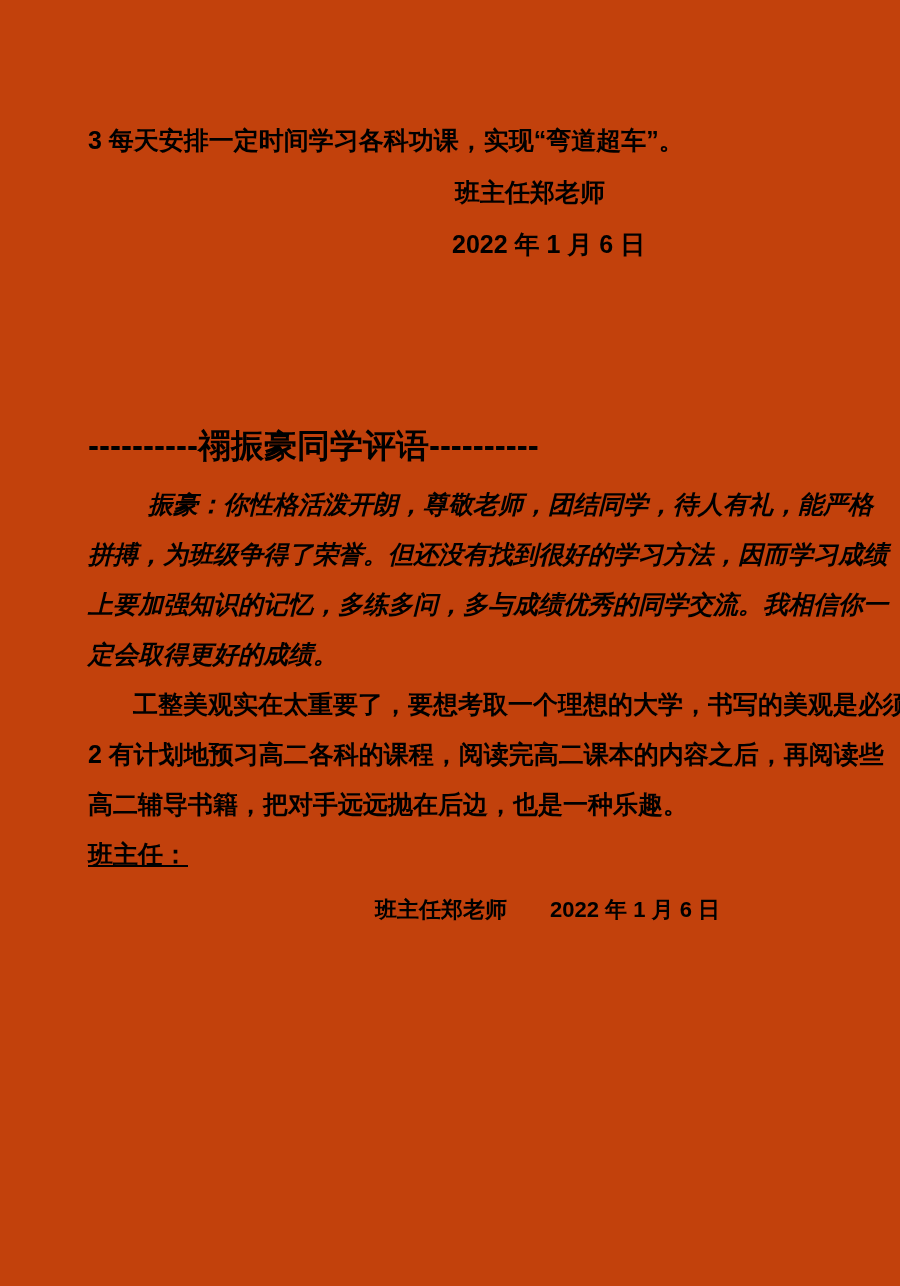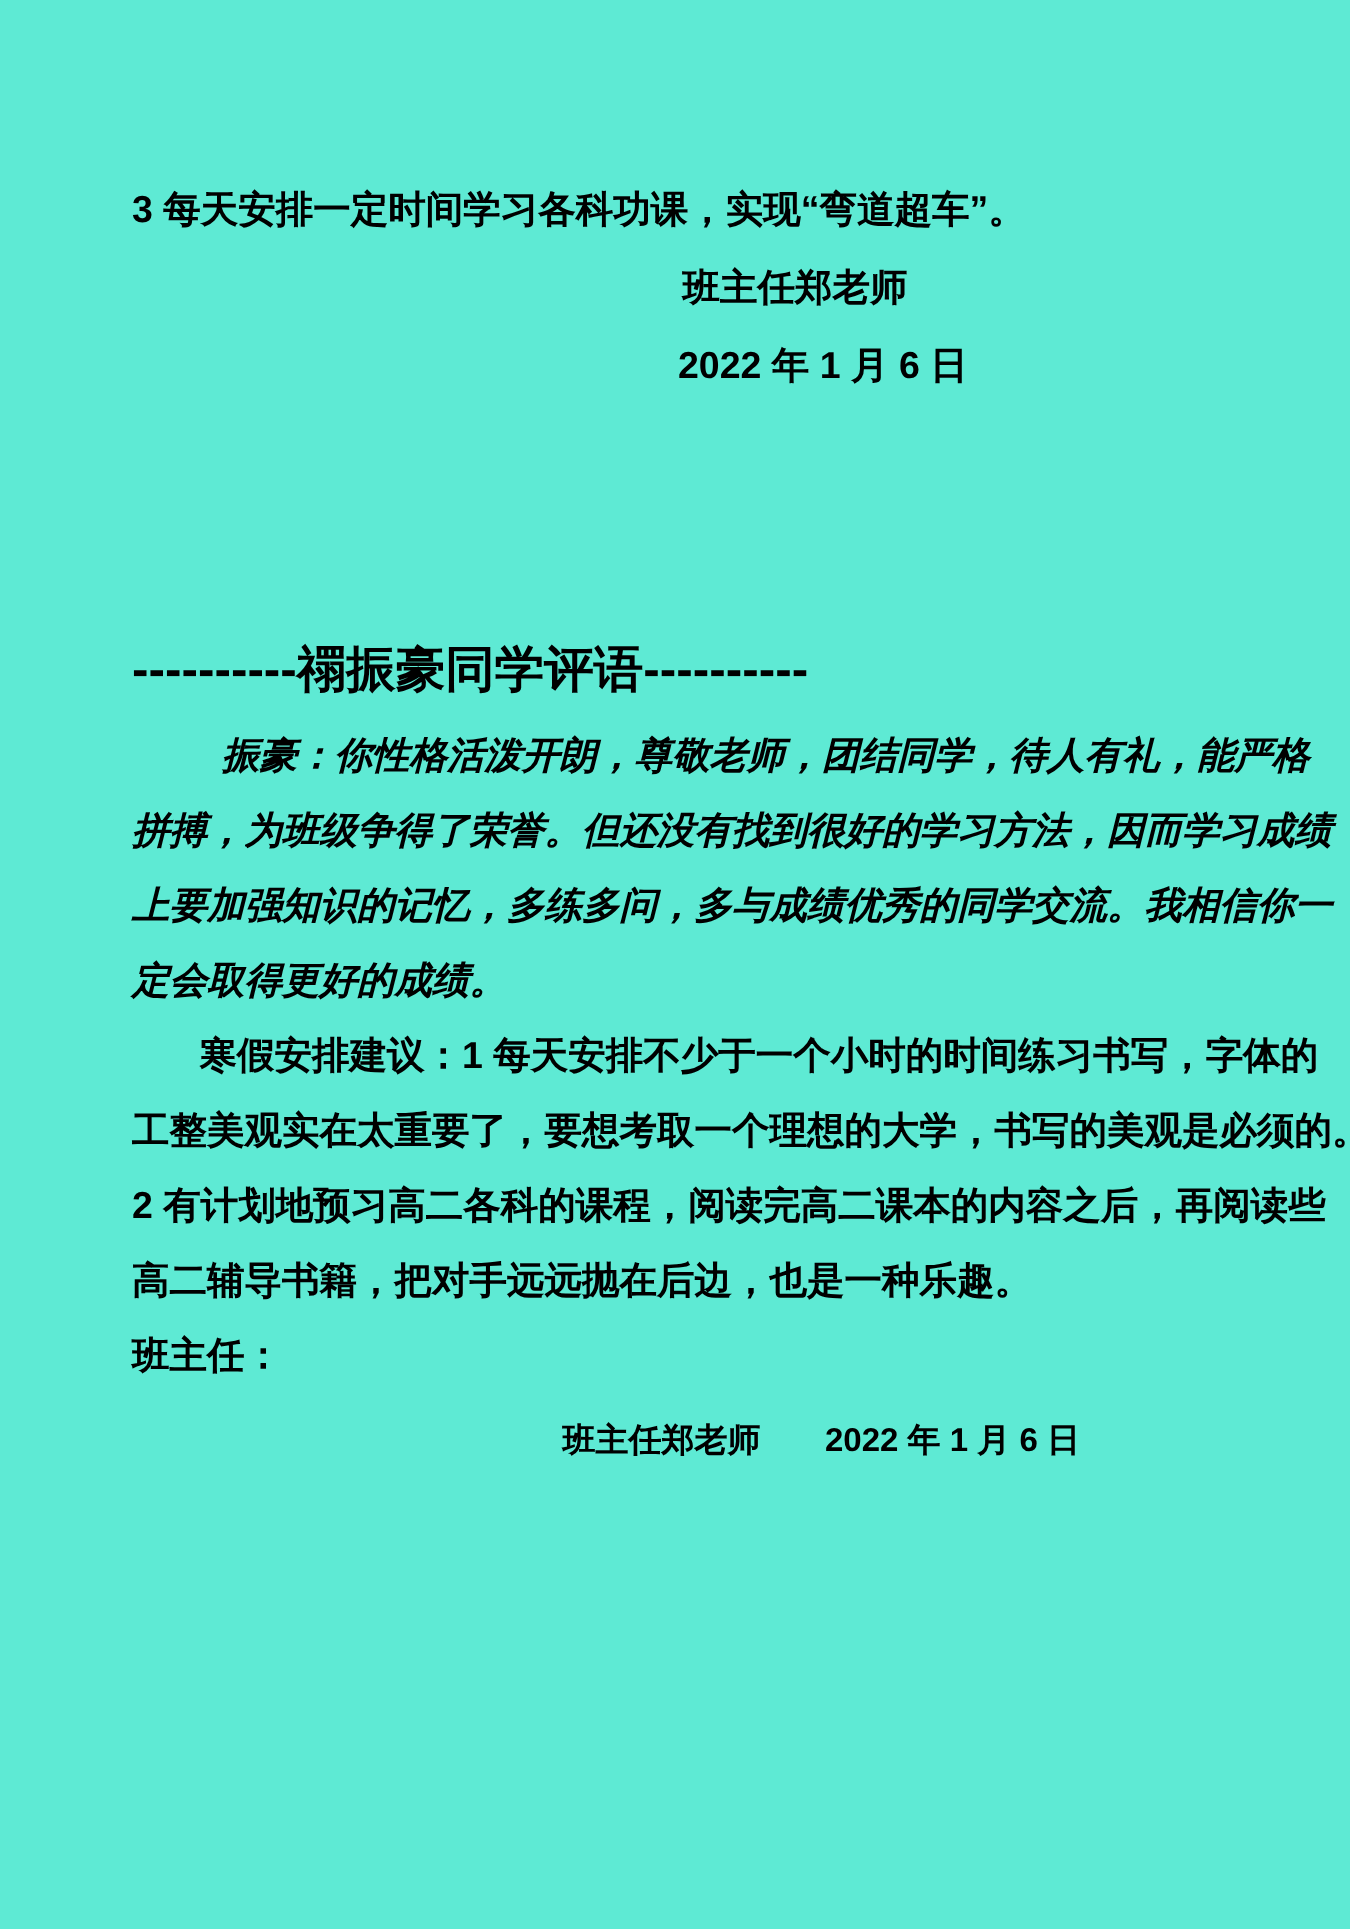--- a/index.html
+++ b/index.html
@@ -4,21 +4,21 @@
 <style>
   * { margin: 0; padding: 0; box-sizing: border-box; }
   html, body {
     background: #ffffff;
     font-family: "Liberation Sans", "DejaVu Sans", sans-serif;
   }
   .page {
     position: relative;
     width: 900px;
     height: 1286px;
-    background: #5eead4;
+    background: #c2410c;
     color: #000000;
     font-weight: bold;
     padding: 114px 70px 0 88px;
     overflow: hidden;
   }
   .top-line {
     font-size: 25px;
     line-height: 52px;
     white-space: nowrap;
   }
@@ -34,20 +34,21 @@
     font-size: 25px;
     line-height: 50px;
     white-space: nowrap;
   }
   .para.comment { margin-top: 7px; font-style: italic; }
   .para.comment .text-line:first-child { text-indent: 60px; }
   .para.holiday .text-line:first-child { text-indent: 45px; }
   .teacher-line {
     font-size: 25px;
     line-height: 50px;
+    text-decoration: underline;
   }
   .footer-line {
     margin-top: 5px;
     font-size: 22px;
     line-height: 52px;
     padding-left: 287px;
     white-space: nowrap;
   }
   .footer-date { display: inline-block; margin-left: 43px; }
 </style>
@@ -65,21 +66,20 @@
   <div class="divider-heading">----------禤振豪同学评语----------</div>
 
   <div class="para comment">
       <div class="text-line">振豪：你性格活泼开朗，尊敬老师，团结同学，待人有礼，能严格</div>
       <div class="text-line">拼搏，为班级争得了荣誉。但还没有找到很好的学习方法，因而学习成绩</div>
       <div class="text-line">上要加强知识的记忆，多练多问，多与成绩优秀的同学交流。我相信你一</div>
       <div class="text-line">定会取得更好的成绩。</div>
     </div>
 
   <div class="para holiday">
-      <div class="text-line">寒假安排建议：1 每天安排不少于一个小时的时间练习书写，字体的</div>
       <div class="text-line">工整美观实在太重要了，要想考取一个理想的大学，书写的美观是必须的。</div>
       <div class="text-line">2 有计划地预习高二各科的课程，阅读完高二课本的内容之后，再阅读些</div>
       <div class="text-line">高二辅导书籍，把对手远远抛在后边，也是一种乐趣。</div>
     </div>
 
   <div class="teacher-line">班主任：</div>
 
   <div class="footer-line">
     <span>班主任郑老师</span><span class="footer-date">2022 年 1 月 6 日</span>
   </div>

